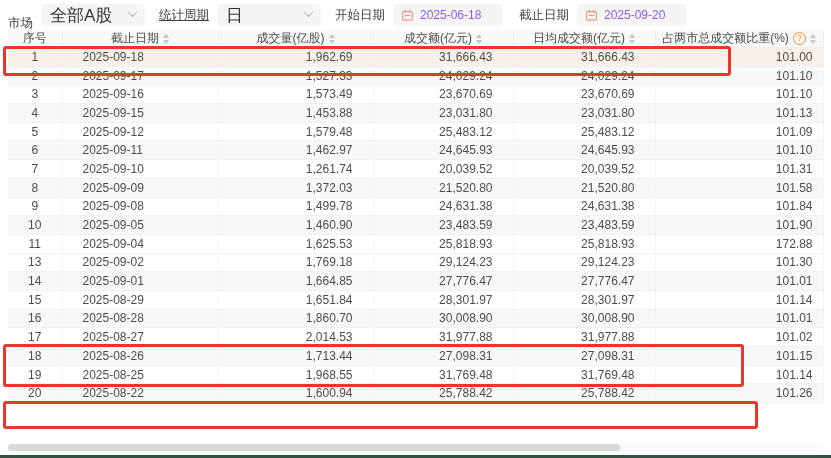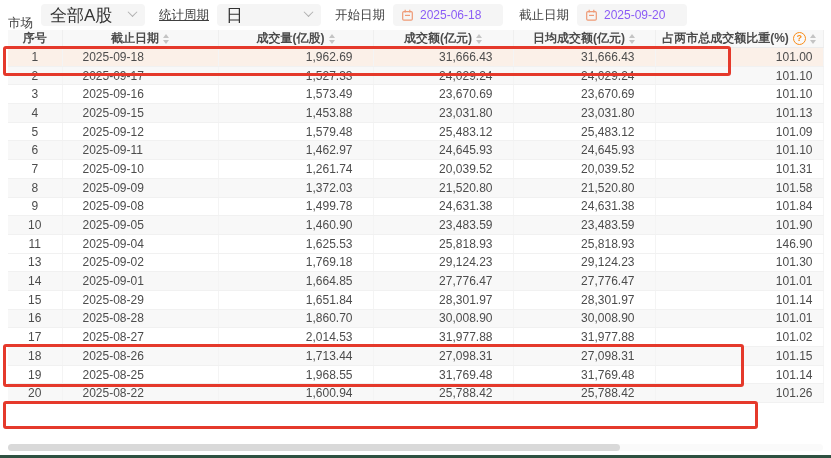--- a/index.html
+++ b/index.html
@@ -18,21 +18,21 @@
   .select-box { margin-left:8px; width:104px; height:22px; background:#f5f5f5; border-radius:4px;
     display:flex; align-items:center; justify-content:space-between; padding:0 9px; font-size:17px; color:#333; cursor:pointer; }
   .chevron { width:7px; height:7px; border-right:1.5px solid #b0b0b0; border-bottom:1.5px solid #b0b0b0;
     transform:rotate(45deg) translate(-1px,-1px); margin-top:-3px; }
   .date-box { margin-left:8px; width:110px; height:22px; background:#f5f5f5; border-radius:4px;
     display:flex; align-items:center; padding:0 8px; font-size:12px; color:#8b5cf6; cursor:pointer; }
   .cal-icon { display:inline-flex; margin-right:6px; }
 
   
   table { position:absolute; left:8px; top:30px; width:815px; border-collapse:collapse; table-layout:fixed; }
-  th { height:17px; font-weight:bold; font-size:12px; color:#4a4a4a; background:#f8f8f8;
+  th { height:17px; font-weight:normal; font-size:12px; color:#4a4a4a; background:#f8f8f8;
     border-bottom:1px solid #ececec; border-right:1px solid #efefef; text-align:center; white-space:nowrap; overflow:hidden; }
   td { height:18.7px; font-size:12px; color:#4c4c4c; border-bottom:1px solid #f1f1f1;
     border-right:1px solid #f4f4f4; white-space:nowrap; overflow:hidden; }
   tr.even td { background:#f8f8f8; }
   tr.highlight-row td { background:#fbf0e8; }
   .c0 { text-align:center; }
   .c1 { text-align:left; padding-left:20px; }
   .c2,.c3,.c4 { text-align:right; padding-right:20px; }
   .c5 { text-align:right; padding-right:10px; }
   .th-inner { display:inline-flex; align-items:center; justify-content:center; gap:4px; }
@@ -242,21 +242,21 @@
       <td class="c3">23,483.59</td>
       <td class="c4">23,483.59</td>
       <td class="c5">101.90</td>
     </tr>
         <tr>
       <td class="c0">11</td>
       <td class="c1">2025-09-04</td>
       <td class="c2">1,625.53</td>
       <td class="c3">25,818.93</td>
       <td class="c4">25,818.93</td>
-      <td class="c5">146.90</td>
+      <td class="c5">172.88</td>
     </tr>
         <tr>
       <td class="c0">13</td>
       <td class="c1">2025-09-02</td>
       <td class="c2">1,769.18</td>
       <td class="c3">29,124.23</td>
       <td class="c4">29,124.23</td>
       <td class="c5">101.30</td>
     </tr>
         <tr class="even">

